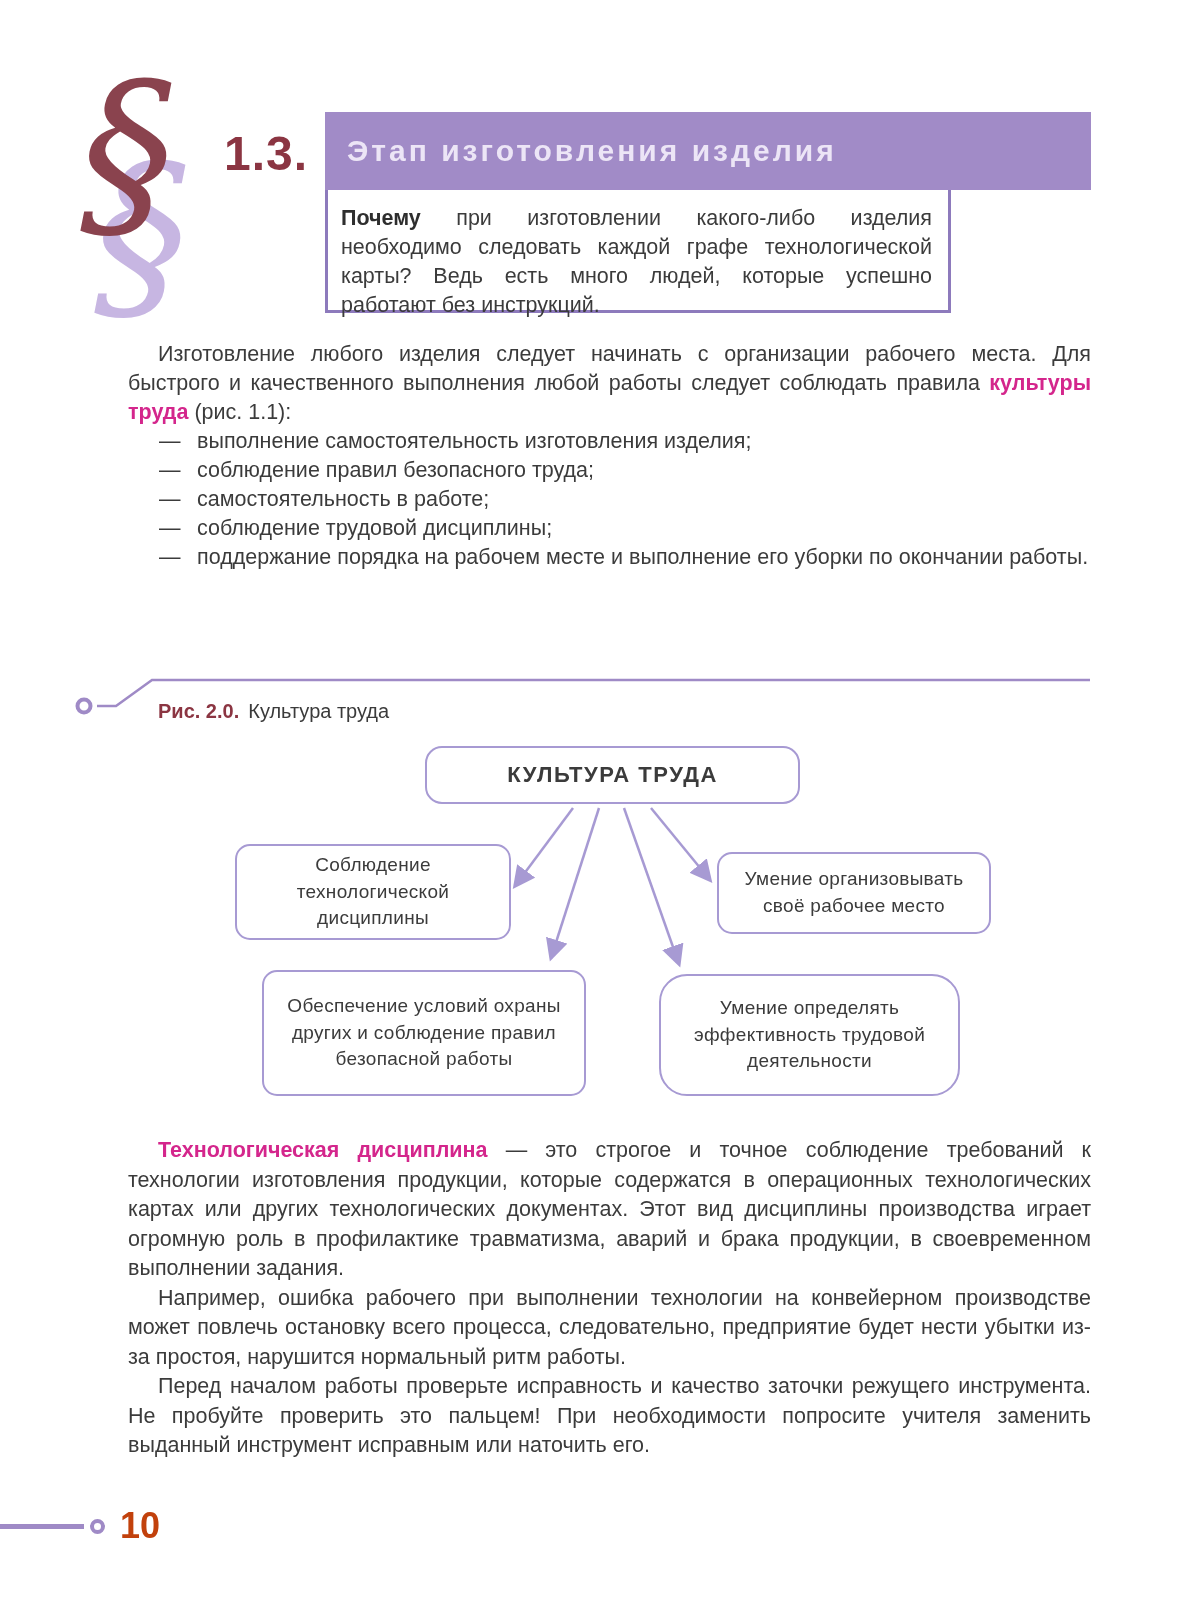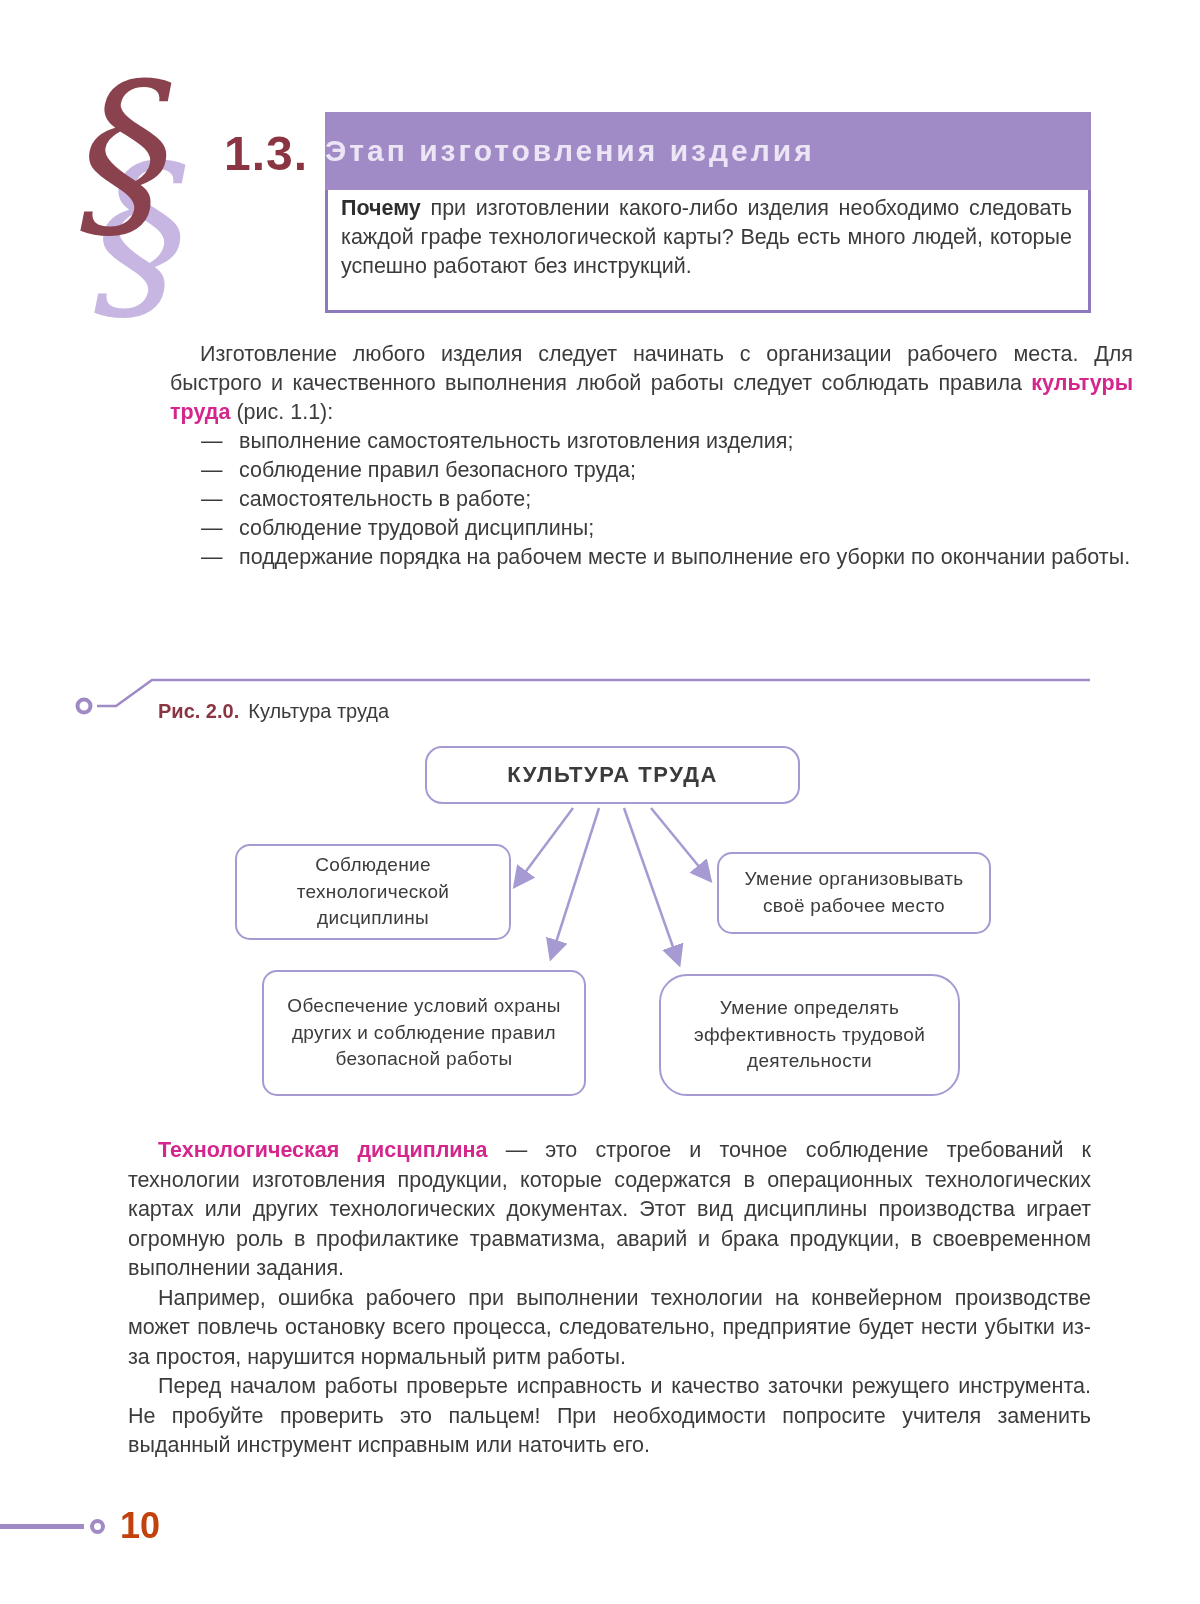--- a/index.html
+++ b/index.html
@@ -37,53 +37,53 @@
   }
 
   
   .header-bar {
     position: absolute;
     left: 325px; top: 112px;
     width: 766px; height: 78px;
     background: #a18bc7;
     display: flex;
     align-items: center;
+    padding-left: 22px;
     text-align: center;
   }
   .header-title {
     font-size: 30px;
     font-weight: bold;
     letter-spacing: 3px;
     color: #ece5f6;
   }
 
   
   .intro-box {
     position: absolute;
     left: 325px; top: 190px;
-    width: 766px; height: 123px;
+    width: 626px; height: 123px;
     border-left: 3px solid #8d7abc;
     border-right: 3px solid #8d7abc;
     border-bottom: 3px solid #8d7abc;
-    padding: 4px 16px 10px 13px;
+    padding: 14px 16px 10px 13px;
     font-size: 21.5px;
     line-height: 29px;
     text-align: justify;
   }
   .intro-box b { color: #2e2e2e; }
 
   
   .body-top {
     position: absolute;
     left: 128px; top: 340px;
     width: 963px;
     font-size: 21.5px;
     line-height: 29px;
     text-align: justify;
-    margin-left: 42px;
   }
   .body-top p, .body-bottom p { text-indent: 30px; }
   .hl { color: #d4268c; font-weight: bold; }
 
   ul.dash-list { list-style: none; }
   ul.dash-list li {
     position: relative;
     padding-left: 69px;
     text-indent: 0;
   }

